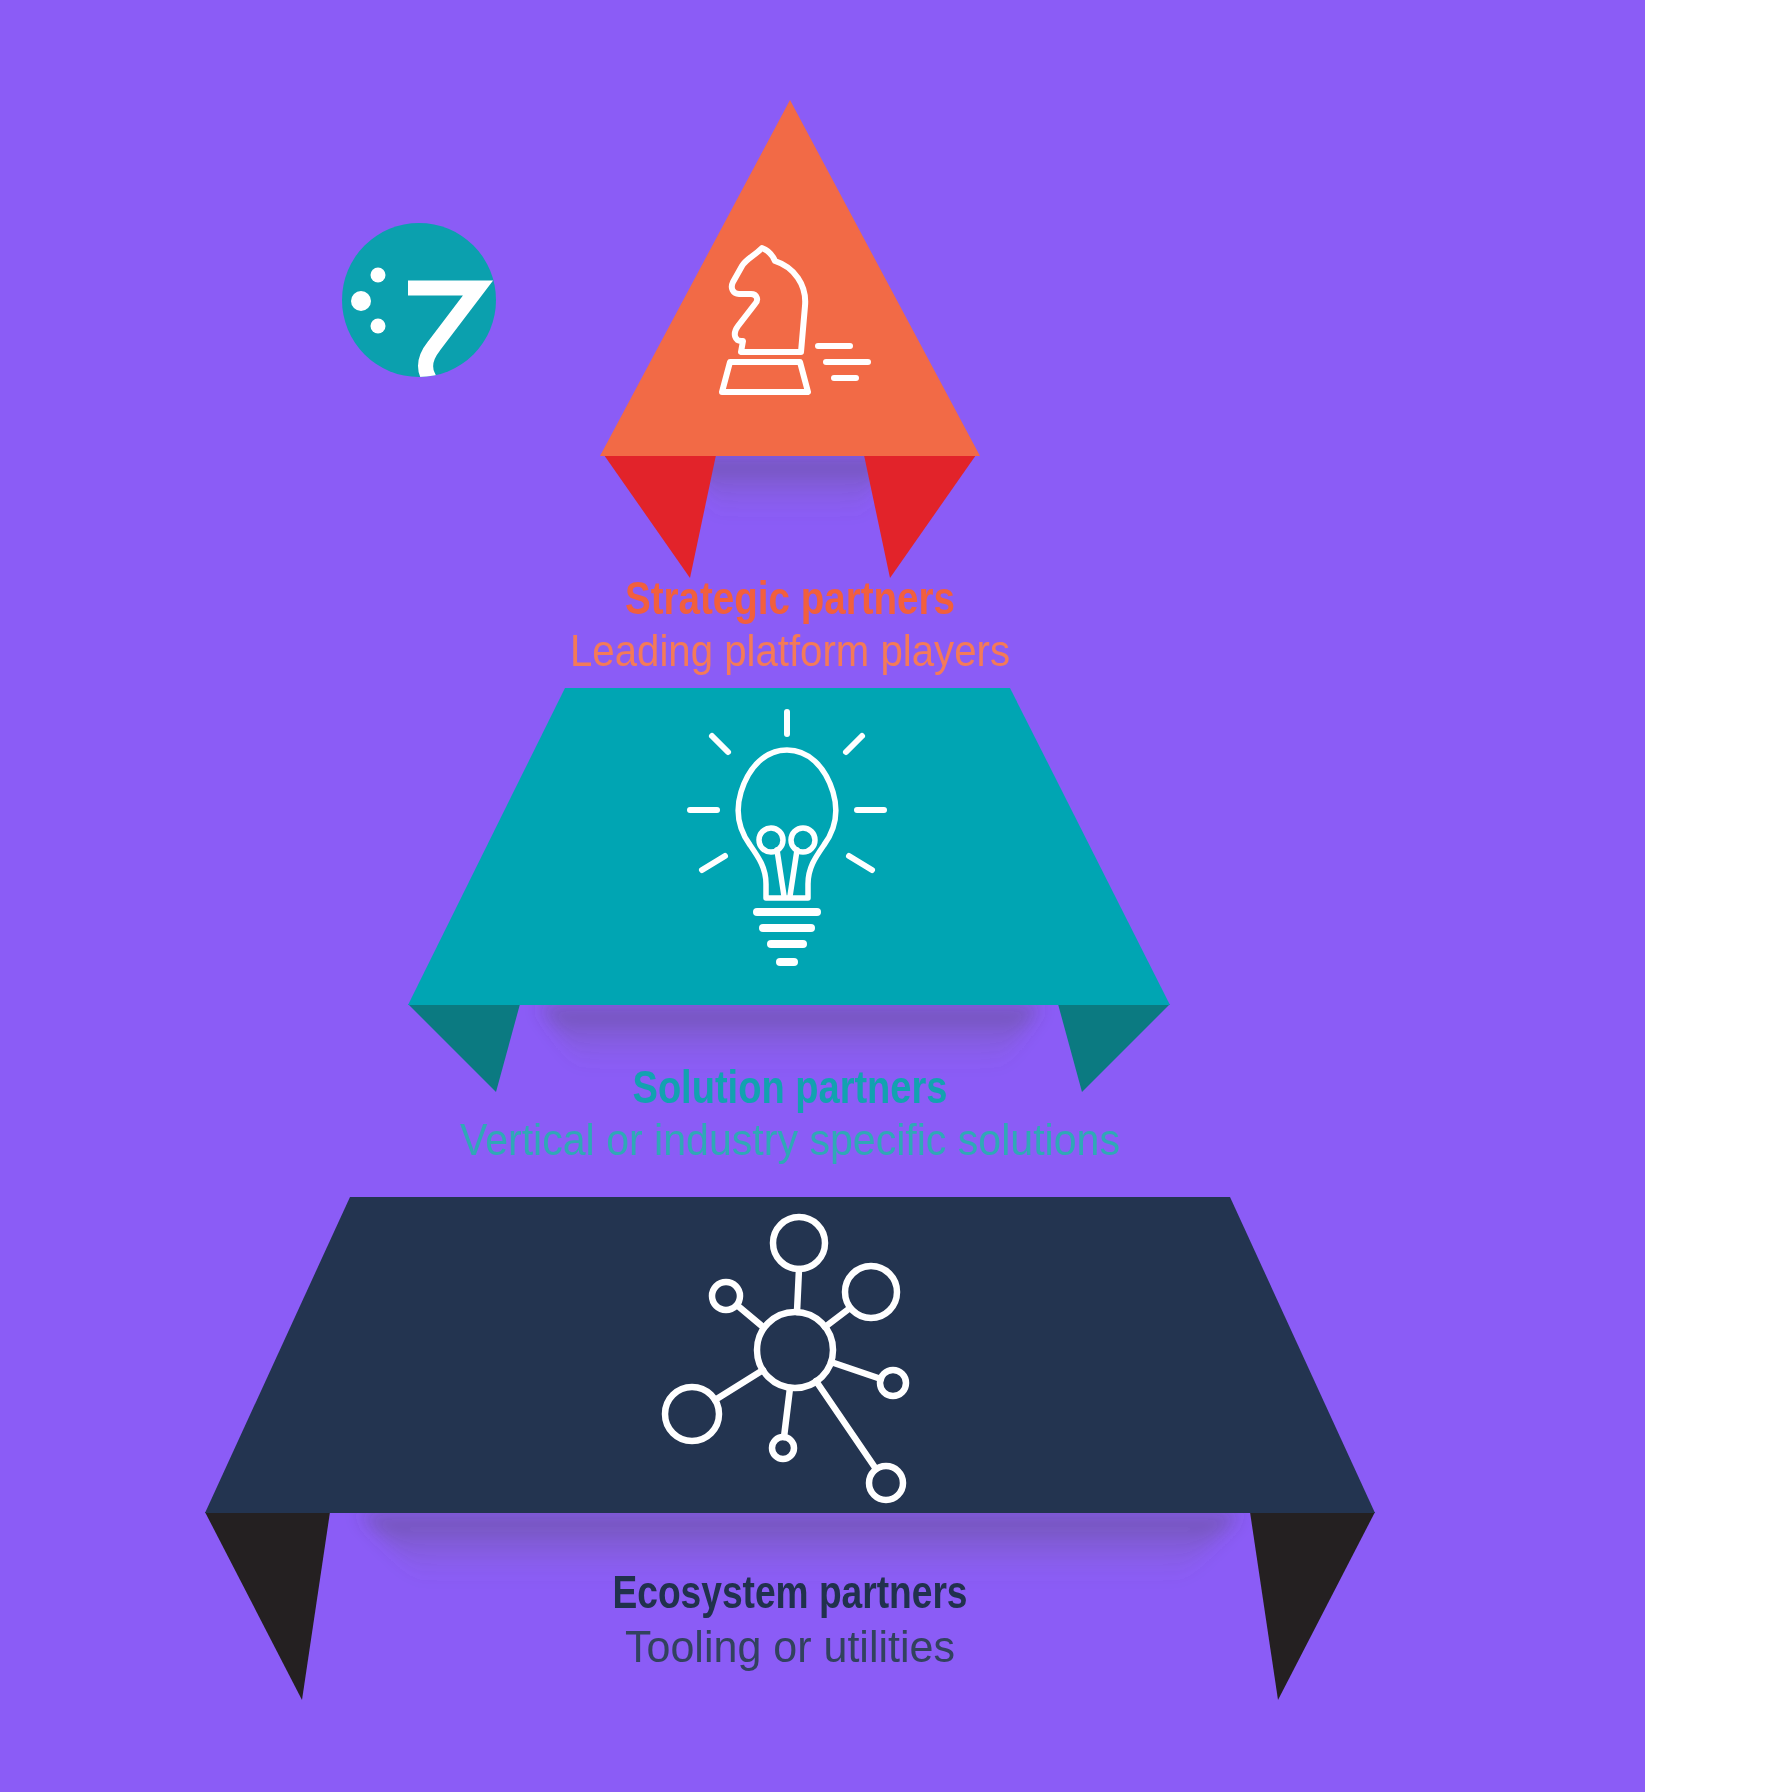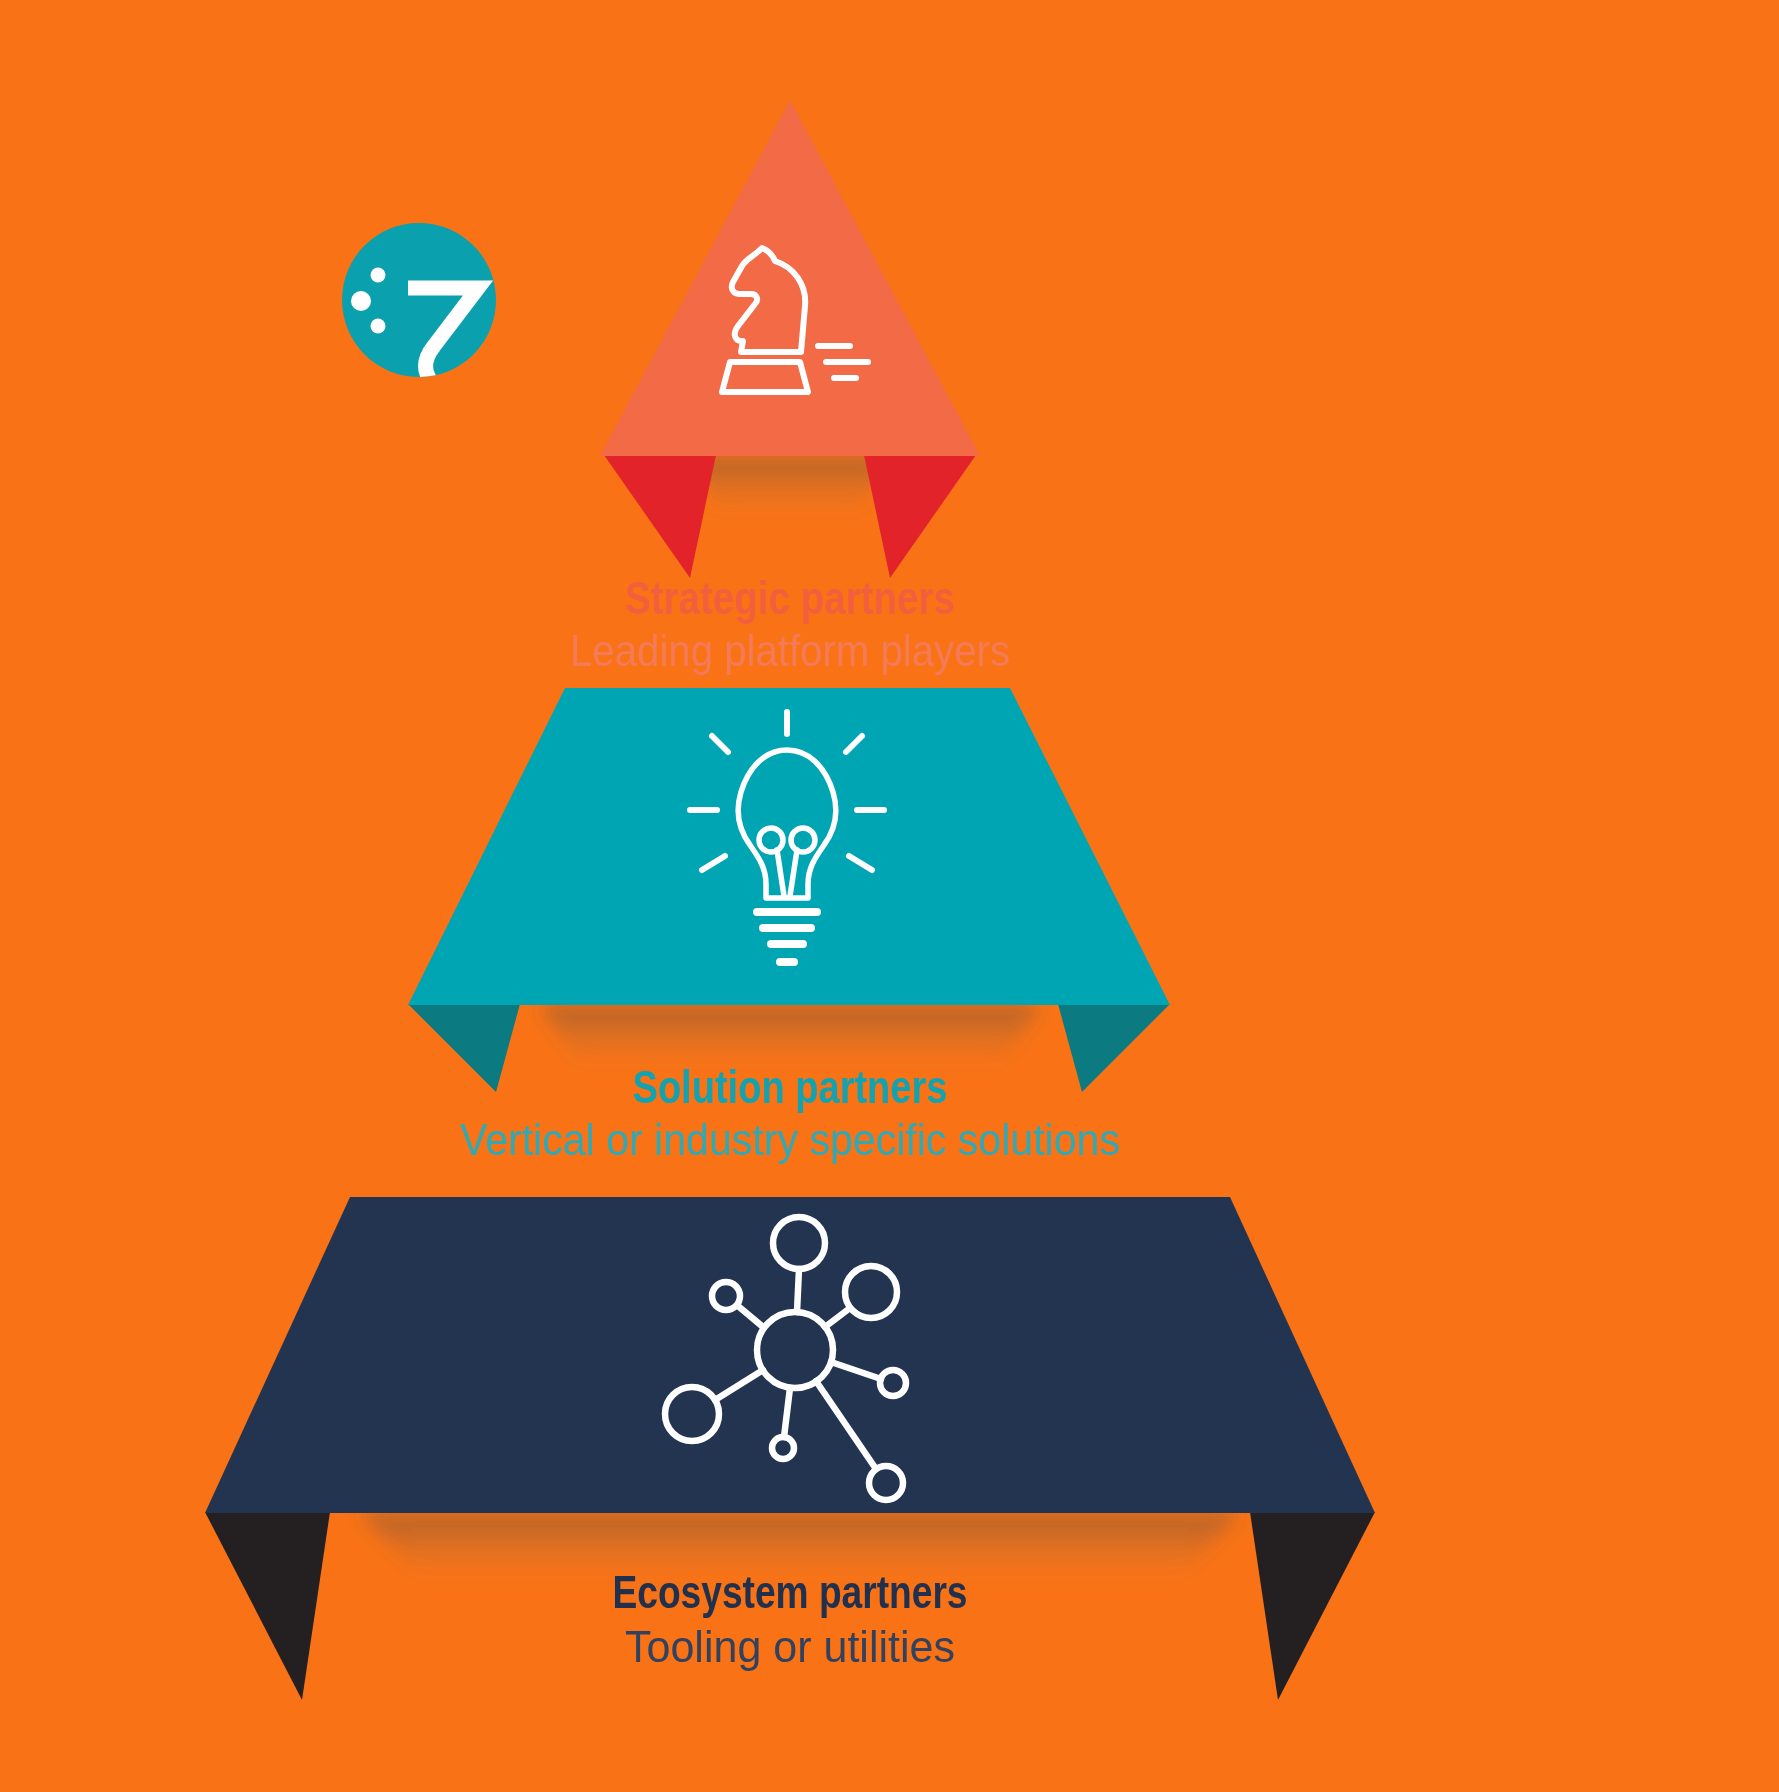--- a/index.html
+++ b/index.html
@@ -2,23 +2,23 @@
 <html><head>
 <meta charset="utf-8">
 <style>
   html, body {
     margin: 0;
     padding: 0;
     background: #ffffff;
   }
   .stage {
     position: relative;
-    width: 1779px;
+    width: 1645px;
     height: 1792px;
-    background: #f97316;
+    background: #8b5cf6;
     overflow: hidden;
     text-decoration: underline;
   }
   svg { display: block; }
   .icon-stroke {
     fill: none;
     stroke: #ffffff;
     stroke-linecap: round;
     stroke-linejoin: round;
   }

